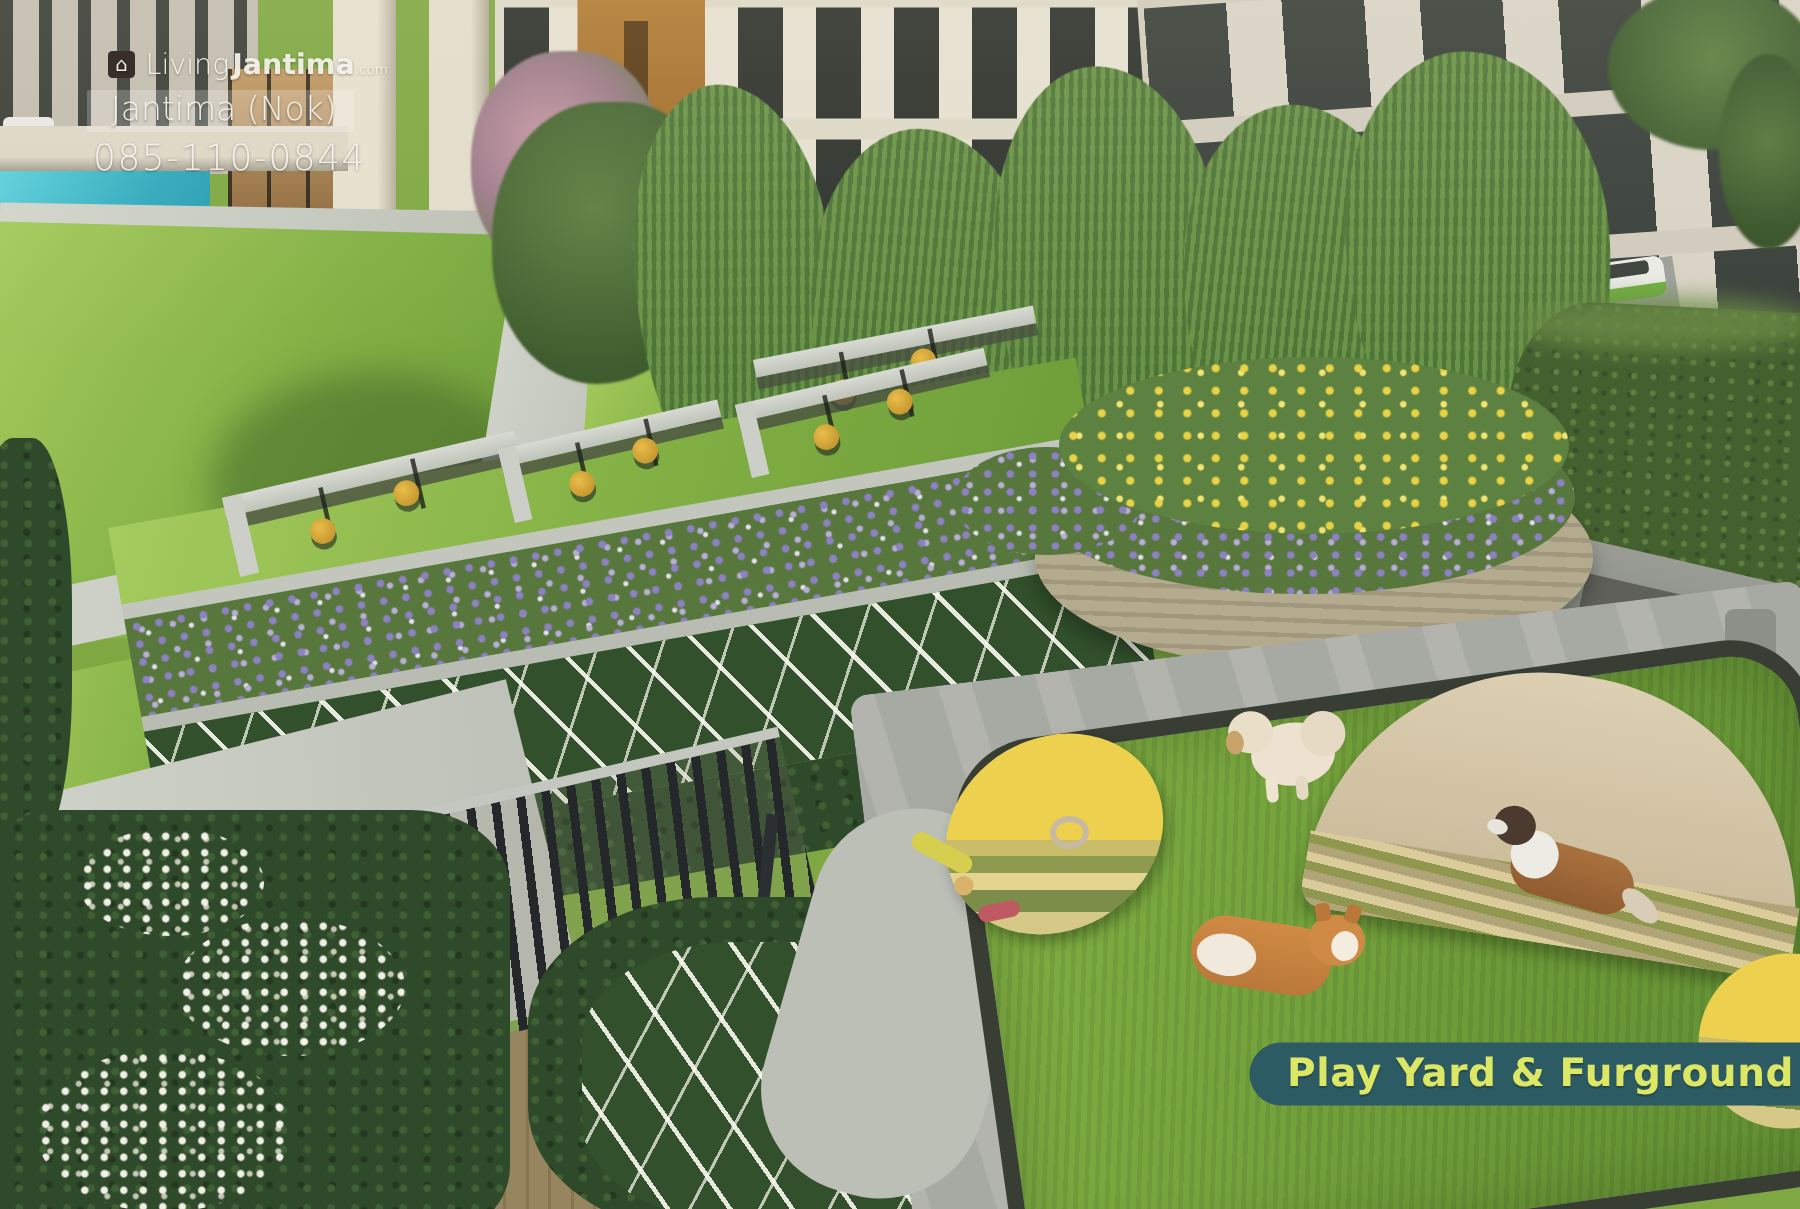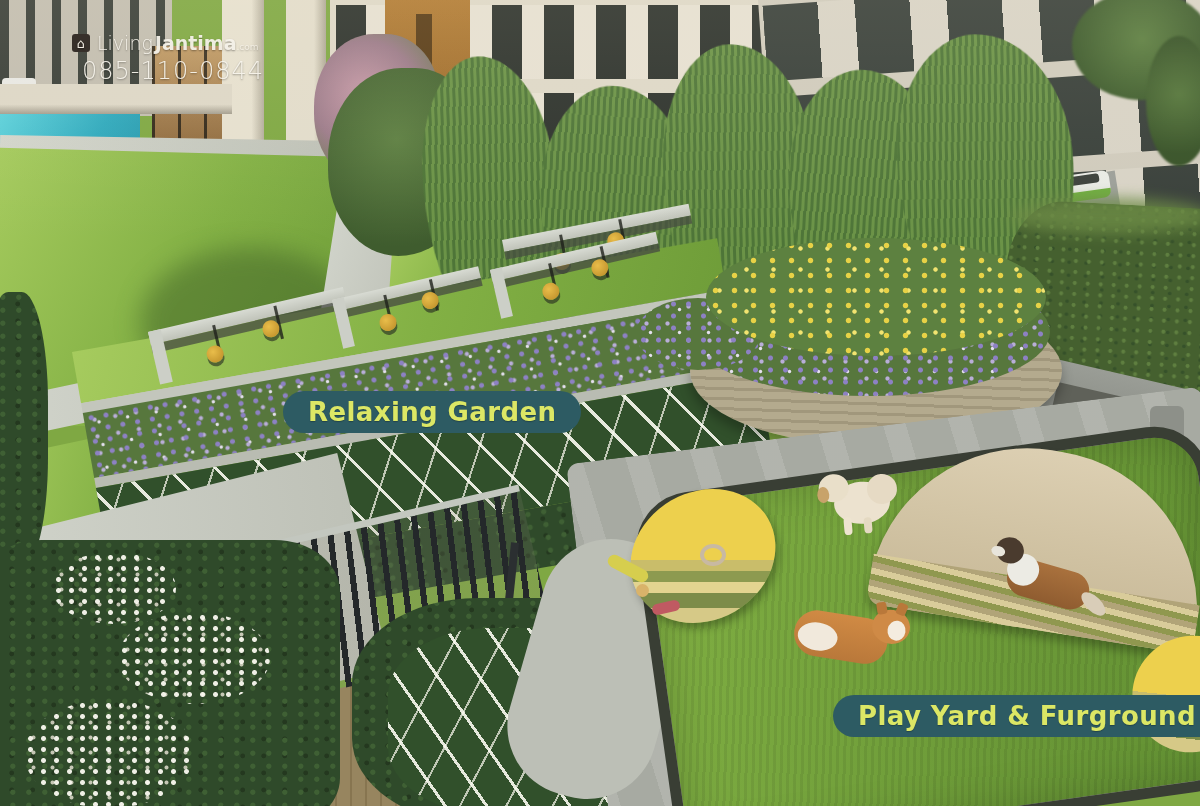--- a/index.html
+++ b/index.html
@@ -51,21 +51,21 @@
   #watermark{position:absolute;left:58px;top:32px;color:rgba(249,245,237,.93);
              text-shadow:0 1px 2px rgba(0,0,0,.35);}
   #wm-brandrow{display:flex;align-items:center;gap:7px;margin-left:14px;}
   #wm-logo{width:18px;height:18px;background:#37302a;border-radius:3px;display:flex;
            align-items:center;justify-content:center;color:#f1ece2;font-size:13px;line-height:1;}
   .wm-living{font-size:19px;font-weight:300;}
   .wm-insider{font-size:19px;font-weight:700;margin-left:2px;}
   .wm-tld{font-size:9px;opacity:.75;align-self:flex-end;margin-bottom:2px;}
   #wm-nameband{margin-top:6px;background:rgba(255,255,255,.22);padding:1px 12px 2px 16px;
                display:inline-block;font-size:22px;font-weight:300;border-radius:1px;}
-  #wm-phone{margin-top:3px;margin-left:24px;font-size:24px;font-weight:300;letter-spacing:1px;}
+  #wm-phone{margin-top:3px;margin-left:4px;font-size:24px;font-weight:300;letter-spacing:1px;}
   #disclaimer{position:absolute;left:50%;top:778px;transform:translateX(-50%);
               font-size:10.5px;color:rgba(255,255,255,.85);white-space:nowrap;
               text-shadow:0 1px 1px rgba(0,0,0,.45);}
 </style>
 </head>
 <body>
 
 <div id="scene">
 
   <div class="x" style="left:0;top:0;width:172px;height:116px;background:repeating-linear-gradient(90deg,#3a3f39 0 9px,#c2bdb0 9px 26px);"></div>
@@ -257,19 +257,19 @@
   <div class="x" style="left:0;top:0;width:1200px;height:806px;pointer-events:none;
               background:linear-gradient(180deg,rgba(255,244,214,.10),rgba(255,255,255,0) 30%);"></div>
 
   <div id="watermark">
     <div id="wm-brandrow">
       <span id="wm-logo">⌂</span>
       <span>
         <span class="wm-living">Living</span><span class="wm-insider">Jantima</span><span class="wm-tld">.com</span>
       </span>
     </div>
+    <div id="wm-nameband">Jantima (Nok)</div>
     <div id="wm-phone">085-110-0844</div>
   </div>
 
-  <div class="pill" style="left:283px;top:391px;">Relaxing Garden</div>
   <div class="pill" style="left:833px;top:695px;">Play Yard &amp; Furground</div>
 
 </div>
 
 </body></html>

